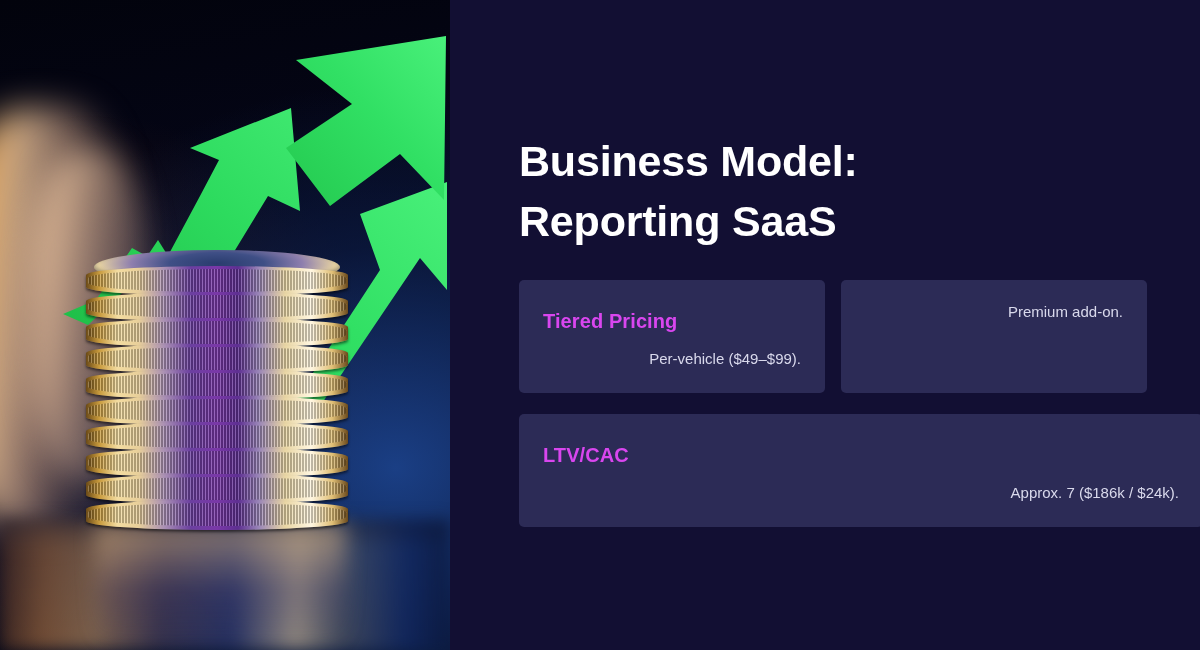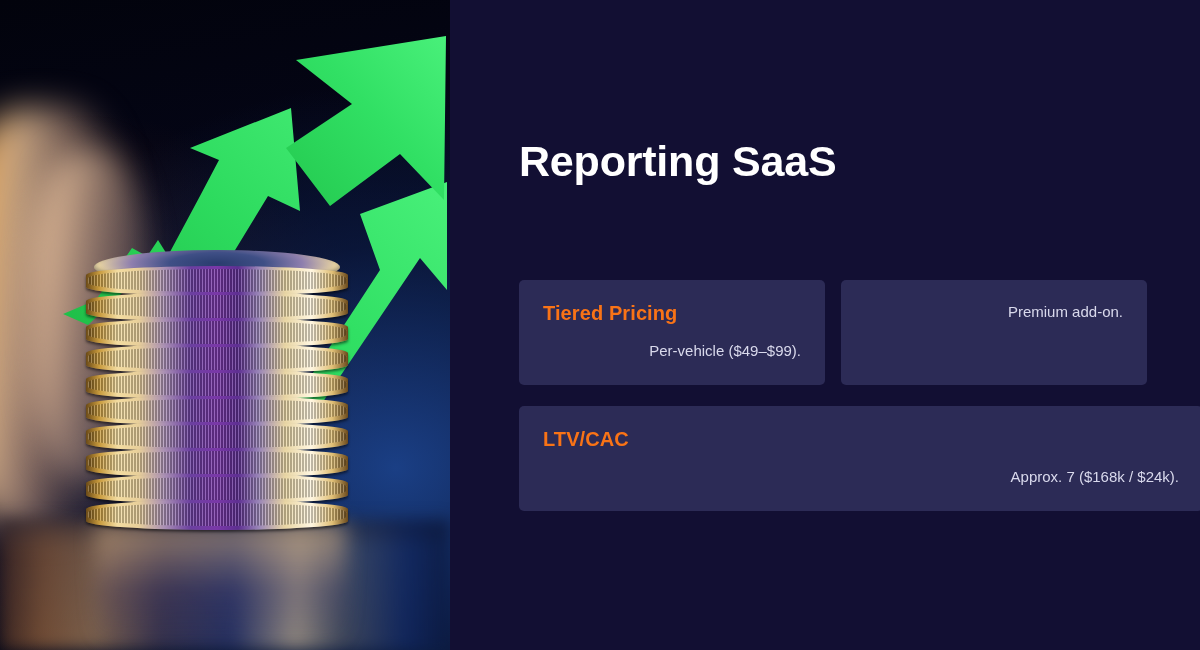--- a/index.html
+++ b/index.html
@@ -133,24 +133,25 @@
     background:#2c2b56;
     border-radius:5px;
     padding:22px 24px 24px 24px;
   }
   .card.half { width:306px; }
   .card.full { width:684px; }
 
   .card-title {
     font-size:20px;
     font-weight:700;
-    color:#f97316;
+    color:#d946ef;
     letter-spacing:.1px;
     margin-bottom:16px;
     white-space:nowrap;
+    margin-top:8px;
   }
   .card-body {
     font-size:15px;
     font-weight:400;
     color:#d9d9ec;
     line-height:20px;
     white-space:nowrap;
     text-align:right;
   }
 </style>
@@ -198,37 +199,38 @@
       <div class="coin" style="top:164px"></div>
       <div class="coin" style="top:190px"></div>
       <div class="coin" style="top:216px"></div>
       <div class="coin" style="top:242px"></div>
     </div>
   </div>
 
   <div class="content">
 
     <h1 class="title">
+      <span class="line">Business Model:</span>
       <span class="line">Reporting SaaS</span>
     </h1>
 
     <div class="cards">
 
       <div class="row">
         <div class="card half">
           <div class="card-title">Tiered Pricing</div>
           <div class="card-body">Per-vehicle ($49–$99).</div>
         </div>
         <div class="card half">
           <div class="card-body">Premium add-on.</div>
         </div>
       </div>
 
       <div class="row">
         <div class="card full">
           <div class="card-title">LTV/CAC</div>
-          <div class="card-body">Approx. 7 ($168k / $24k).</div>
+          <div class="card-body">Approx. 7 ($186k / $24k).</div>
         </div>
       </div>
 
     </div>
   </div>
 </div>
 
 </body></html>

